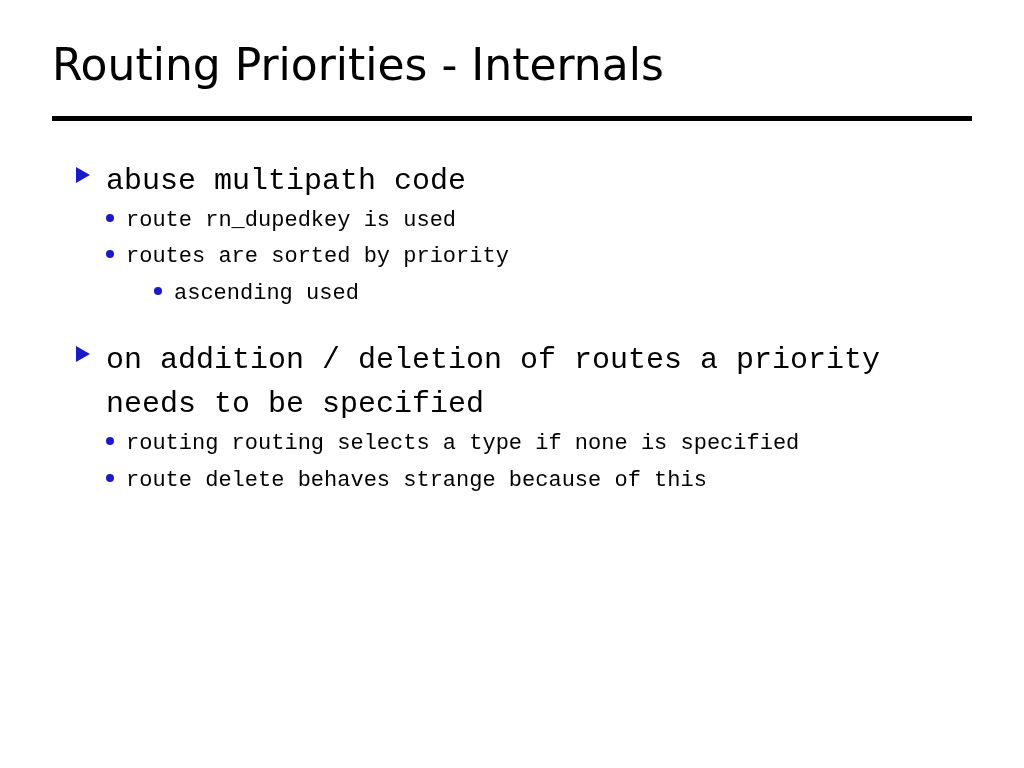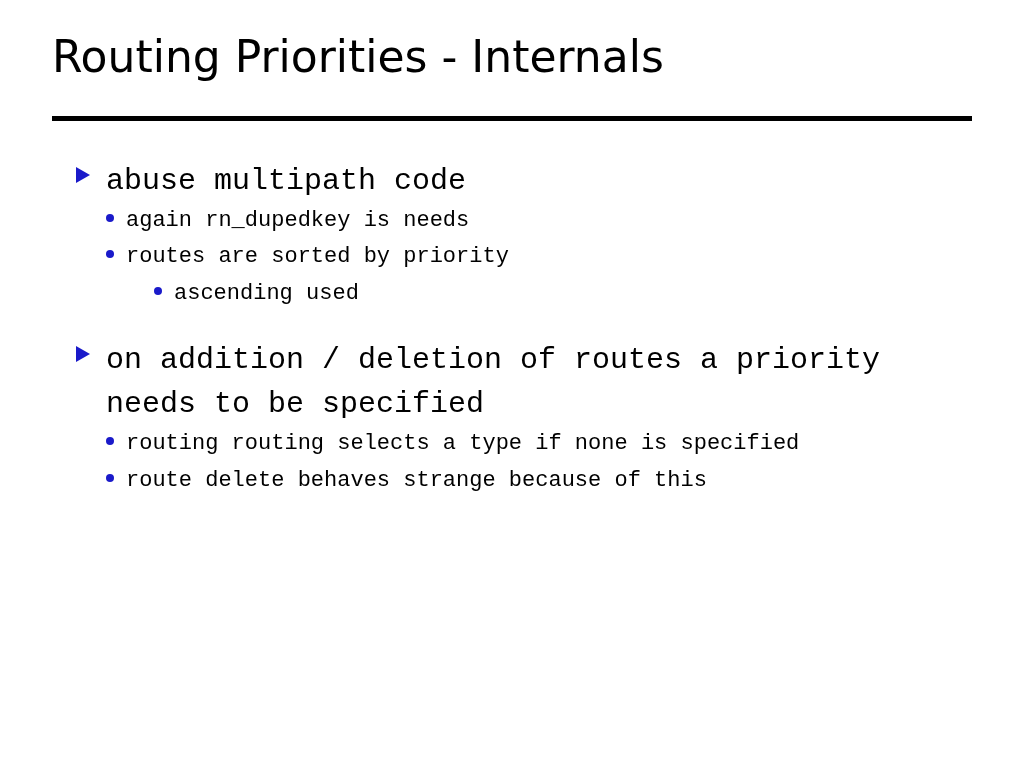--- a/index.html
+++ b/index.html
@@ -16,21 +16,21 @@
   }
   .slide {
     position: relative;
     width: 1024px;
     height: 768px;
     box-sizing: border-box;
   }
   .slide-title {
     position: absolute;
     left: 52px;
-    top: 32px;
+    top: 40px;
     width: 920px;
     font-size: 44px;
     line-height: 1.15;
     font-weight: normal;
     color: #000000;
     white-space: nowrap;
   }
   .title-rule {
     position: absolute;
     left: 52px;
@@ -116,21 +116,21 @@
 
   <div class="content">
 
     <div class="group">
       <div class="bullet-l1">
         <span class="marker"></span>
         <span class="txt">abuse multipath code</span>
       </div>
       <div class="bullet-l2">
         <span class="marker"></span>
-        <span class="txt">again rn_dupedkey is needs</span>
+        <span class="txt">route rn_dupedkey is used</span>
       </div>
       <div class="bullet-l2">
         <span class="marker"></span>
         <span class="txt">routes are sorted by priority</span>
       </div>
       <div class="bullet-l3">
         <span class="marker"></span>
         <span class="txt">ascending used</span>
       </div>
     </div>

